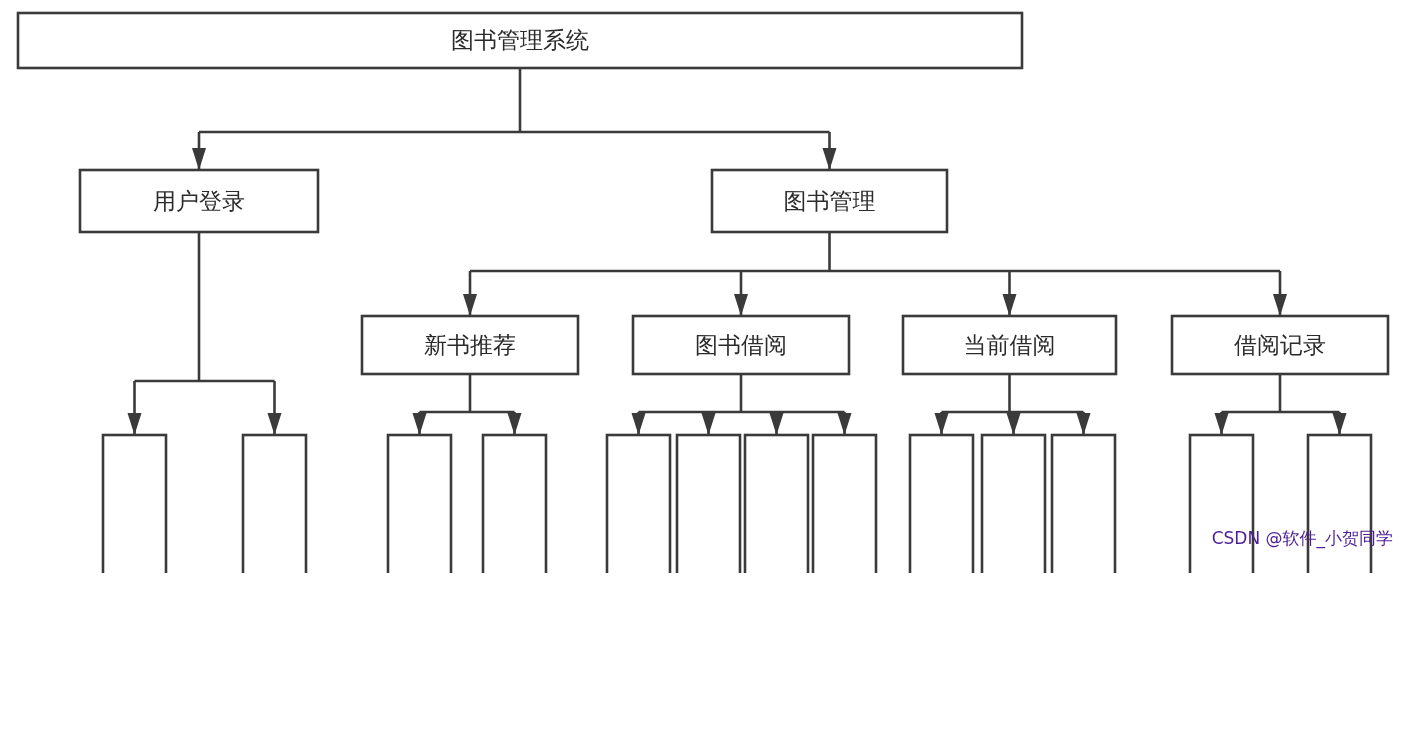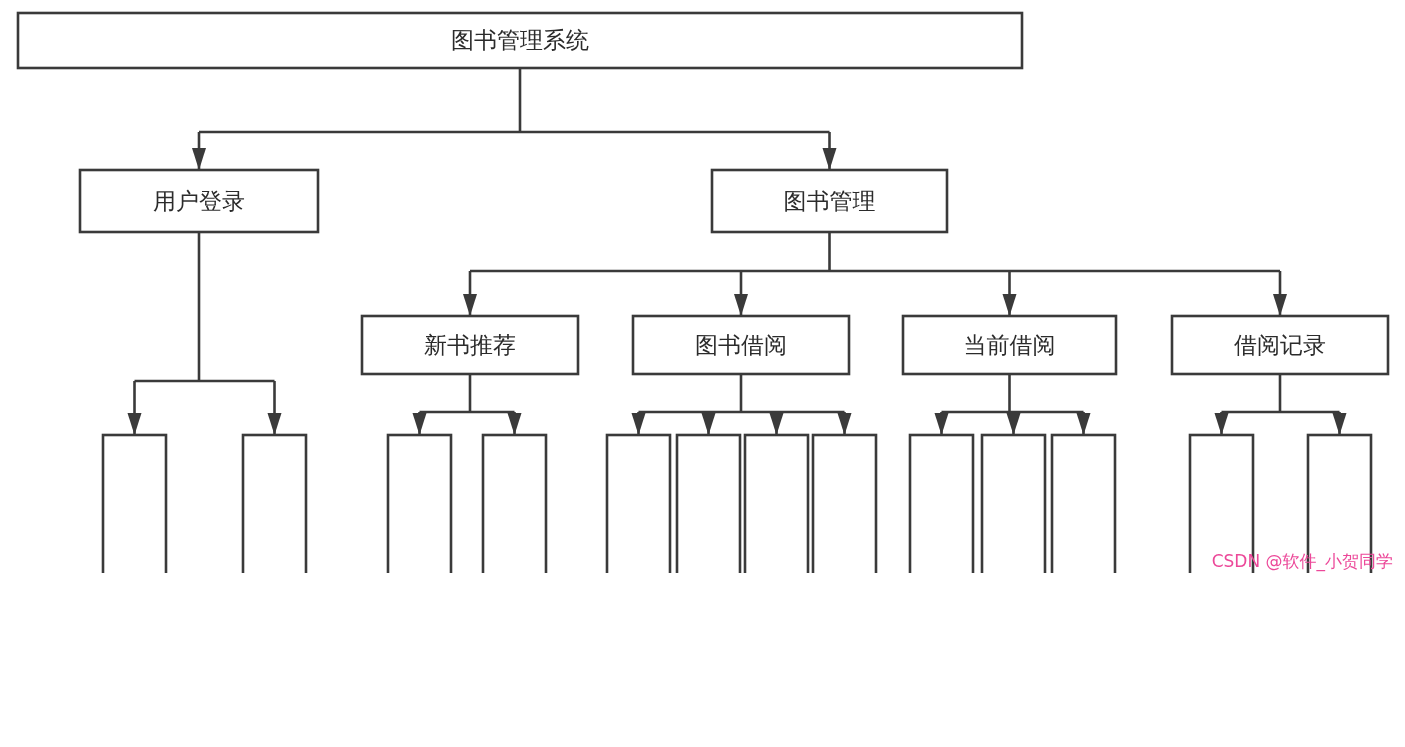--- a/index.html
+++ b/index.html
@@ -55,24 +55,24 @@
     line-height: 1.12;
     color: #2b2b2b;
     letter-spacing: 2px;
     text-align: center;
     white-space: nowrap;
     pointer-events: none;
   }
   .watermark {
     position: absolute;
     right: 12px;
-    bottom: 0;
+    bottom: 23px;
     font-family: "DejaVu Sans", "Liberation Sans", sans-serif;
     font-size: 17px;
-    color: #ec4899;
+    color: #4c1d95;
     white-space: nowrap;
   }
 </style>
 </head>
 <body>
 
 <div id="diagram-root">
 
   <svg class="tree-canvas" viewBox="0 0 1405 747" xmlns="http://www.w3.org/2000/svg">
     <g id="connectors-layer">

